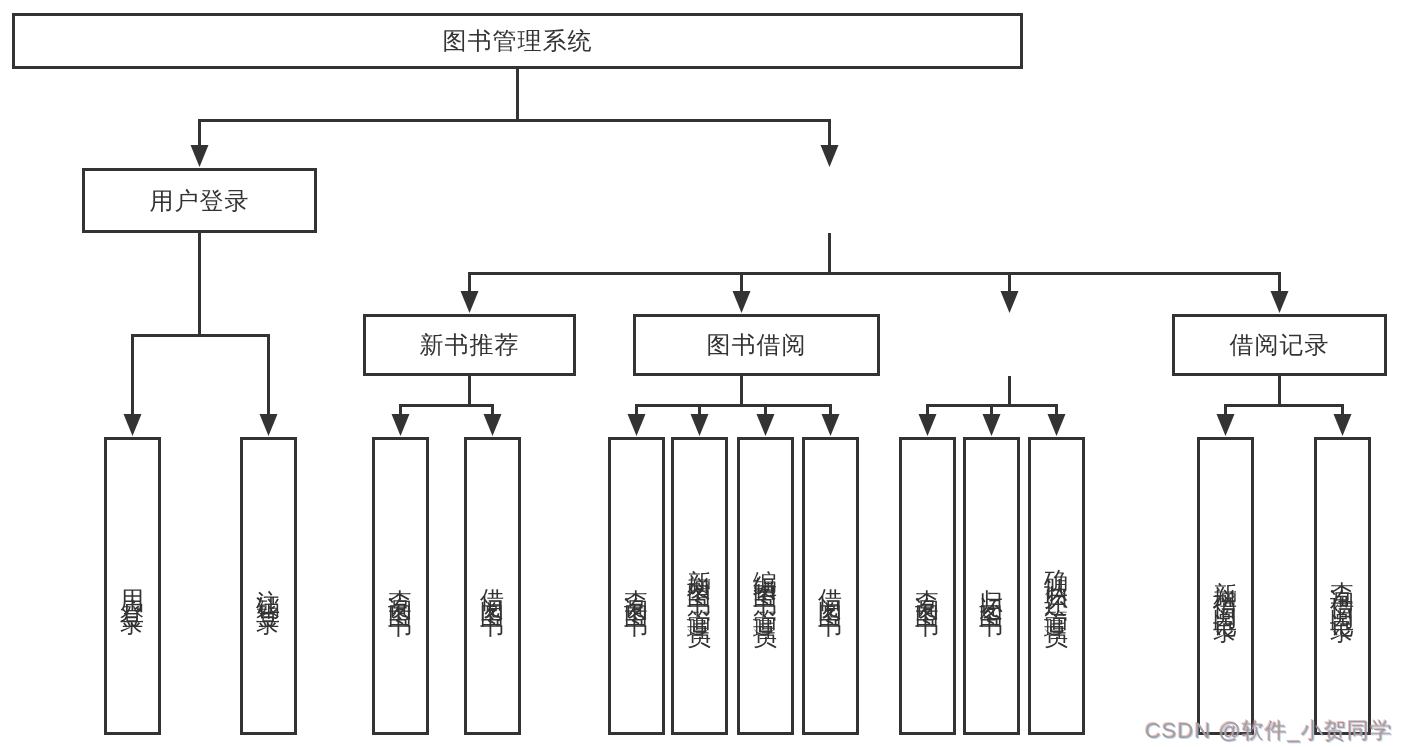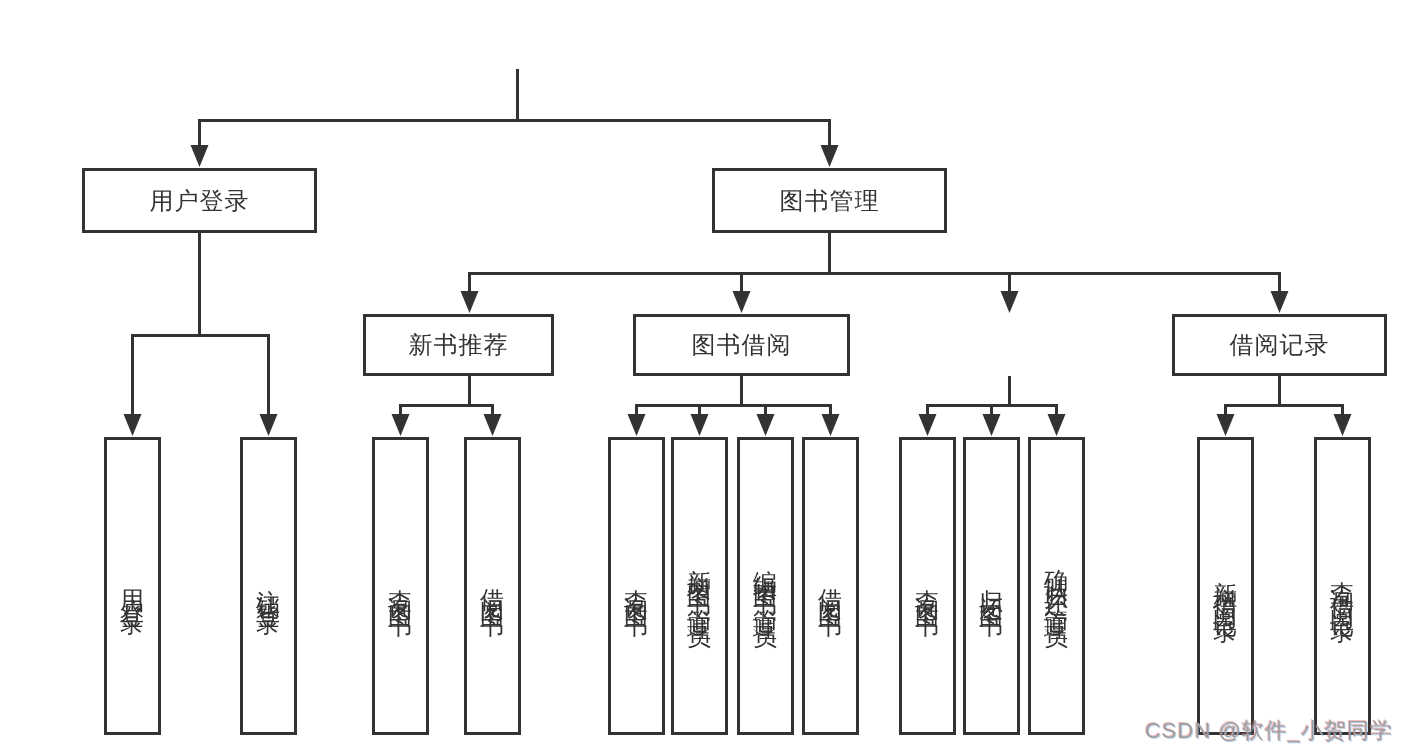--- a/index.html
+++ b/index.html
@@ -121,26 +121,26 @@
       <use href="#ah" x="765.5" y="436"></use>
       <use href="#ah" x="830.5" y="436"></use>
       <use href="#ah" x="927.5" y="436"></use>
       <use href="#ah" x="991.5" y="436"></use>
       <use href="#ah" x="1056.5" y="436"></use>
       <use href="#ah" x="1225.5" y="436"></use>
       <use href="#ah" x="1342.5" y="436"></use>
     </g>
   </svg>
 
+  <div class="node hnode" style="left:12px; top:13px; width:1011px; height:56px;">图书管理系统</div>
 
   <div class="node hnode" style="left:82px; top:168px; width:235px; height:65px;">用户登录</div>
-  <div class="node hnode" style="left:712px; top:168px; width:235px; height:65px;">图书管理</div>
 
-  <div class="node hnode lvl3" style="left:363px; width:191px;">新书推荐</div>
-  <div class="node hnode lvl3" style="left:633px; width:217px;">图书借阅</div>
+  <div class="node hnode lvl3" style="left:363px; width:213px;">新书推荐</div>
+  <div class="node hnode lvl3" style="left:633px; width:247px;">图书借阅</div>
   <div class="node hnode lvl3" style="left:1172px; width:215px;">借阅记录</div>
 
   <div class="node leaf" style="left:104px;">用户登录</div>
   <div class="node leaf" style="left:240px;">注销登录</div>
 
   <div class="node leaf" style="left:372px;">查询图书</div>
   <div class="node leaf" style="left:464px;">借阅图书</div>
 
   <div class="node leaf" style="left:608px;">查询图书</div>
   <div class="node leaf" style="left:671px;">新增图书（管理员）</div>

